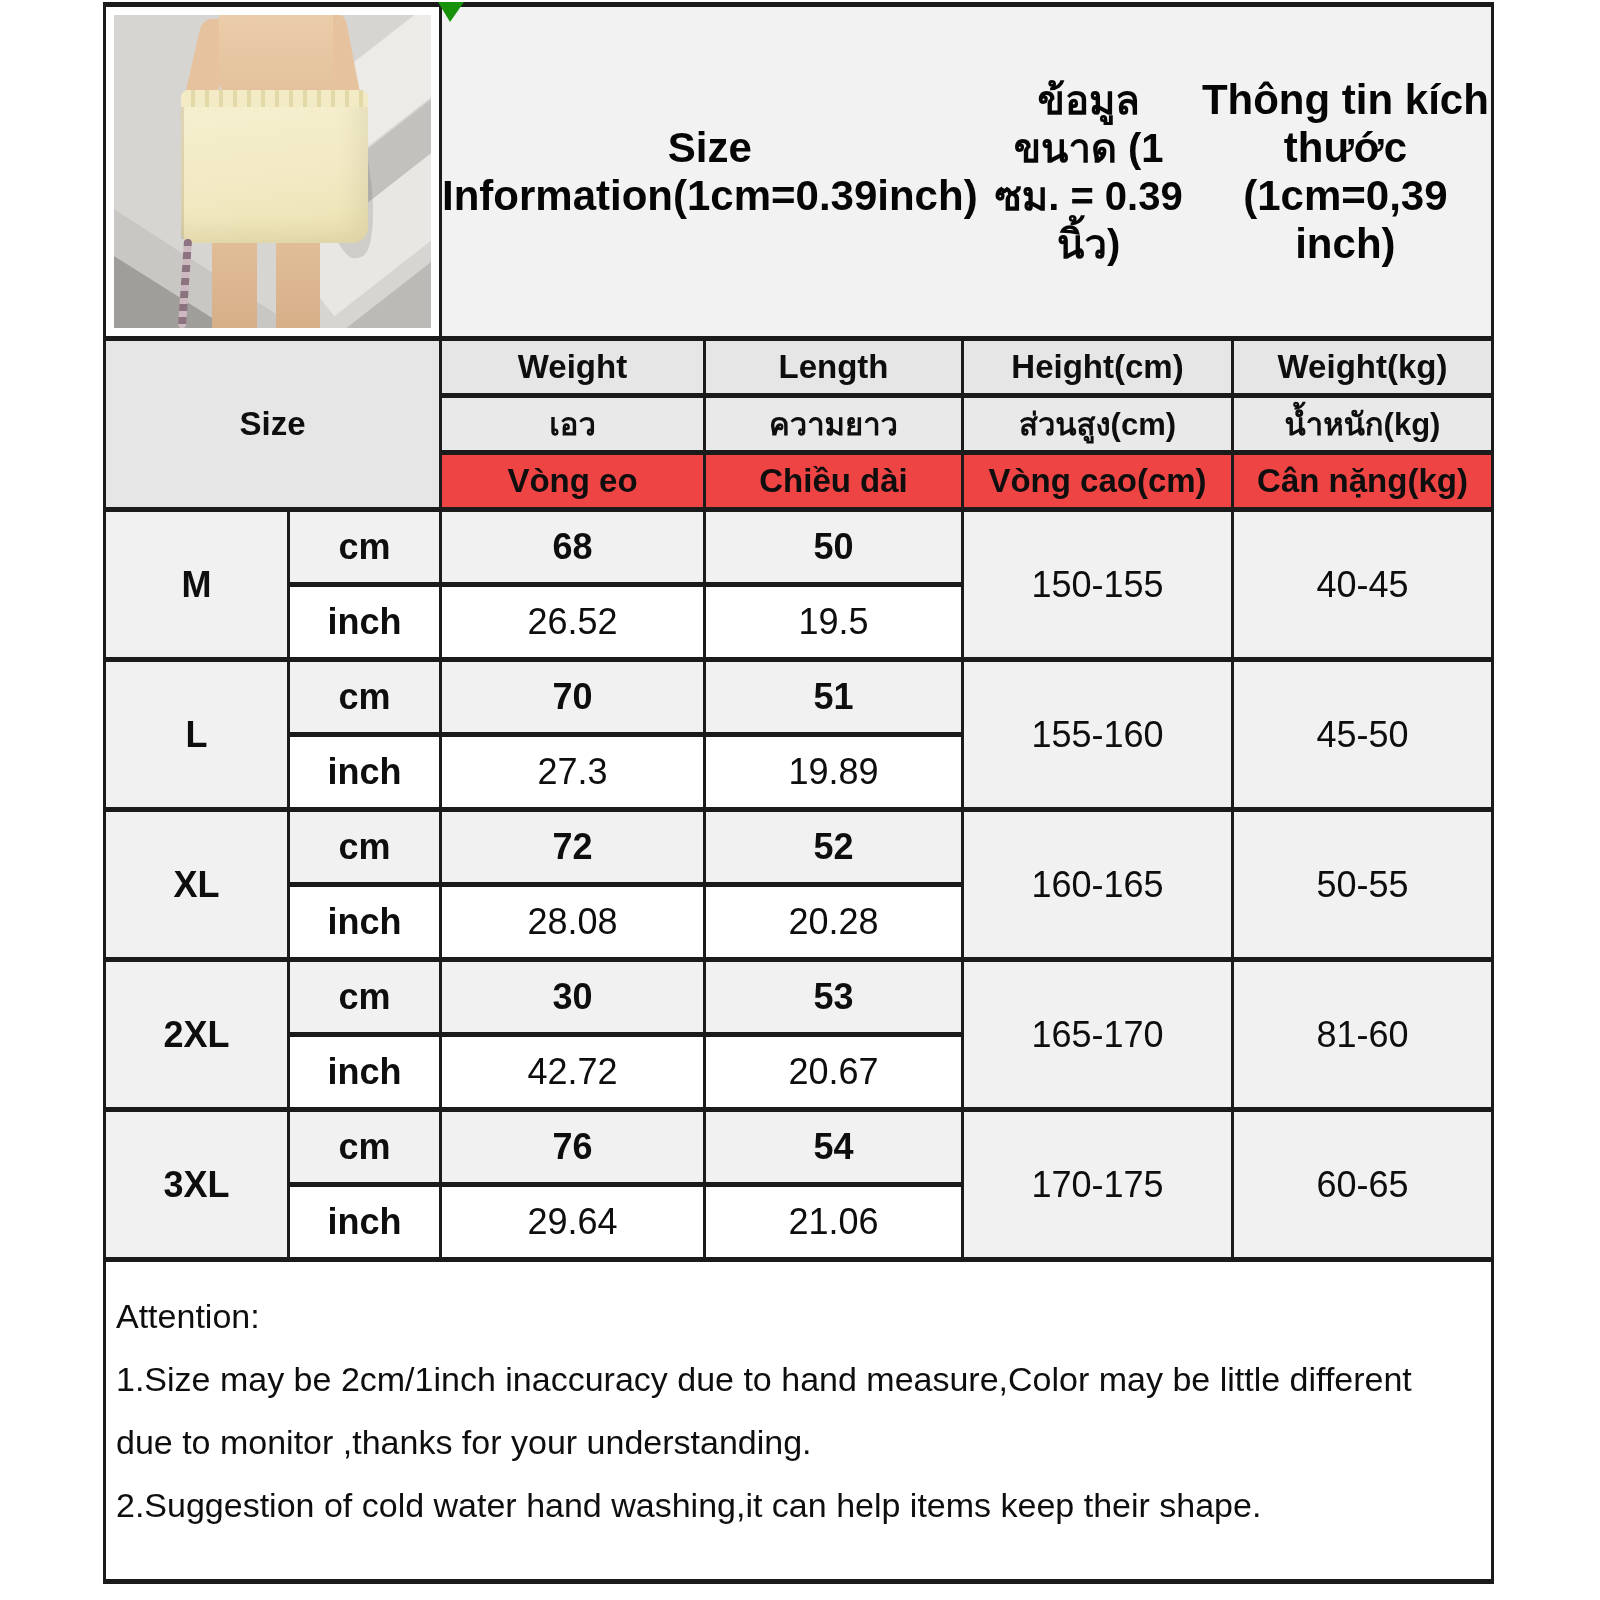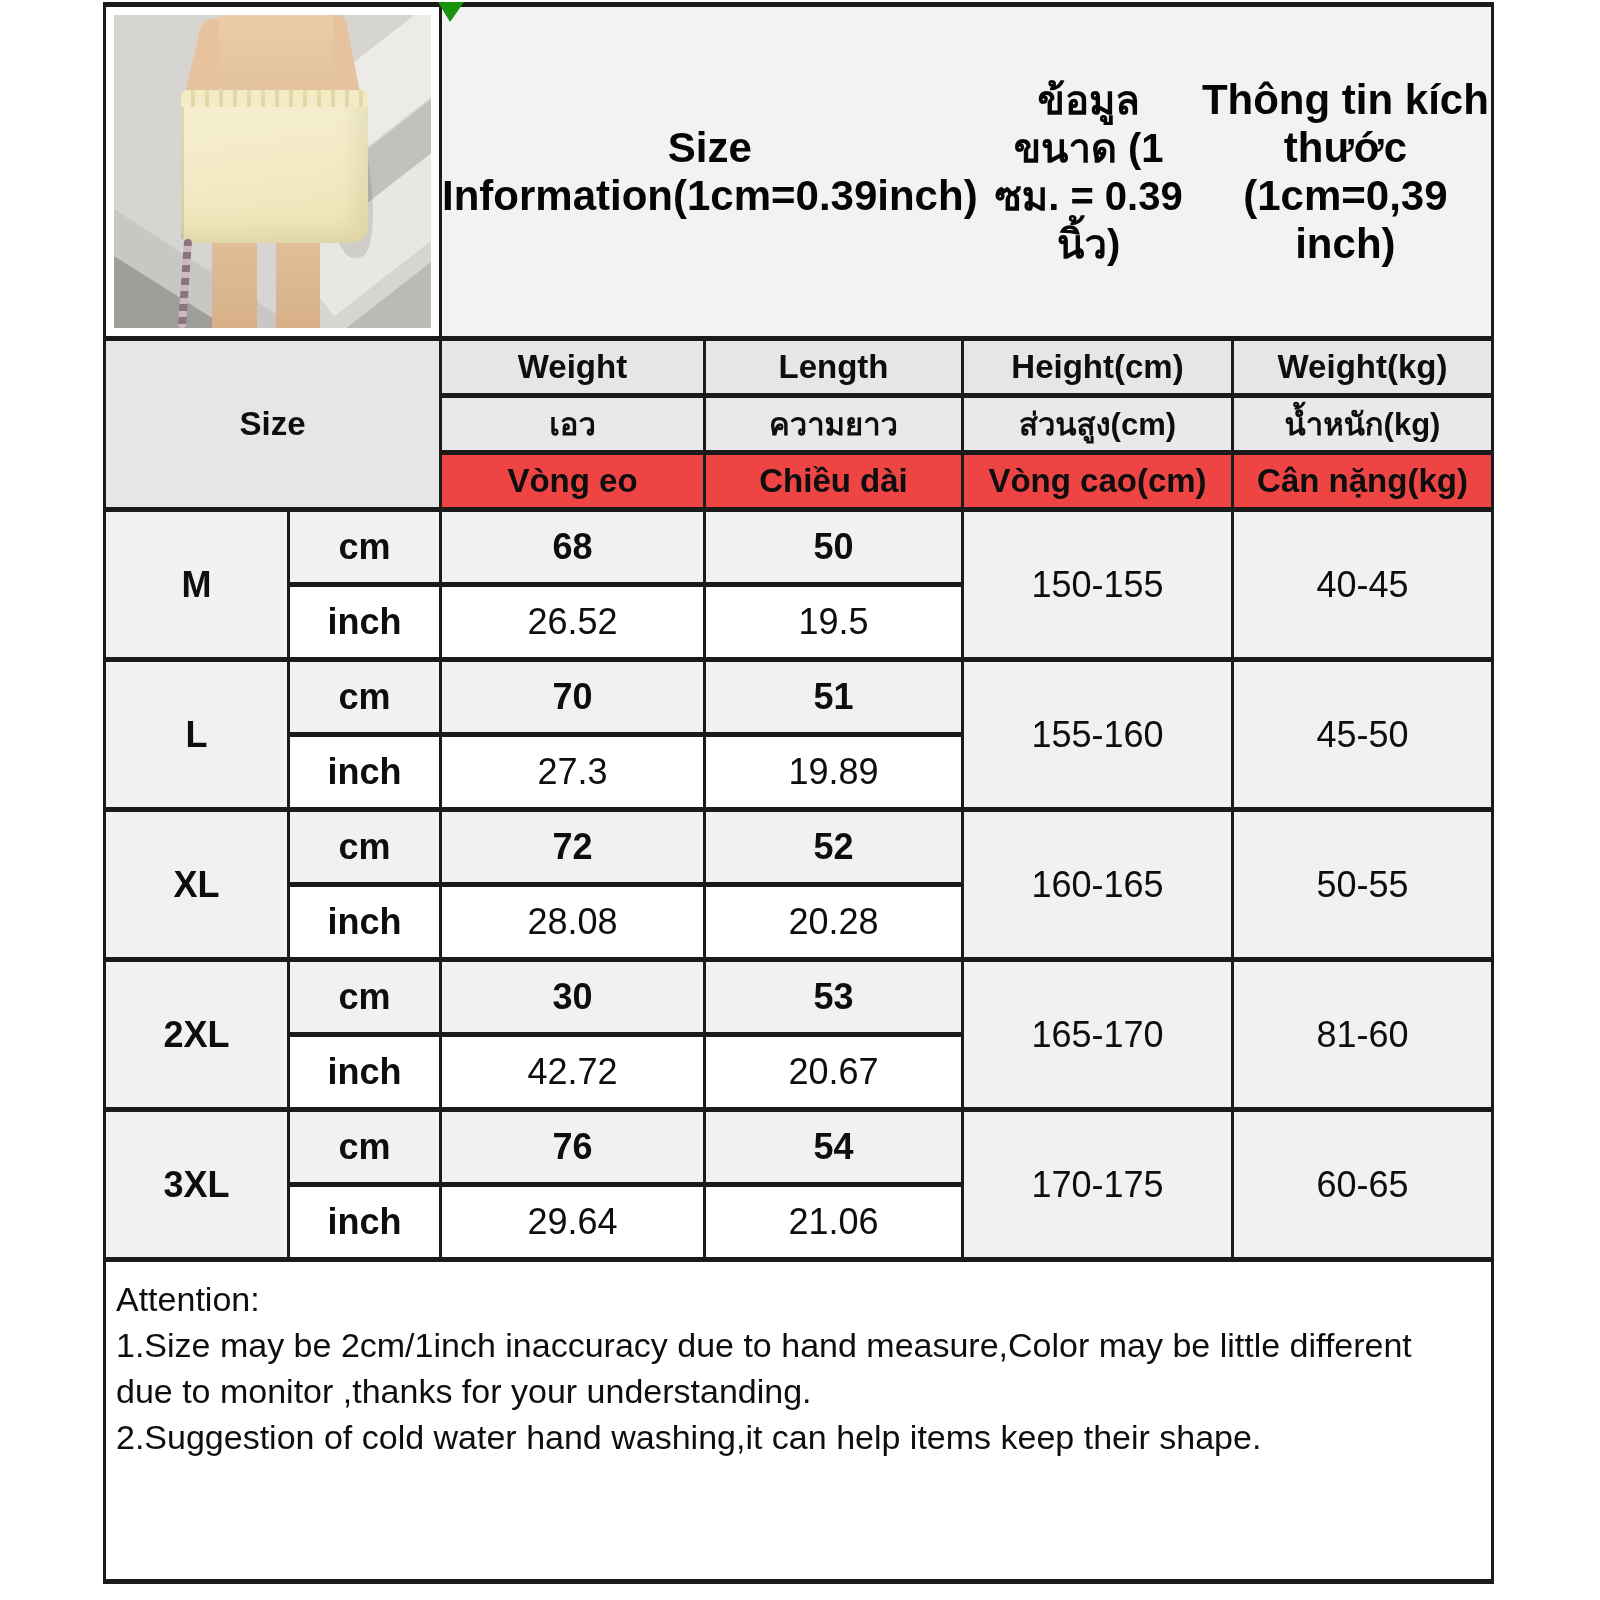--- a/index.html
+++ b/index.html
@@ -32,21 +32,21 @@
   td.size-label { background:#e4e4e4; font-weight:bold; font-size:38px; }
   tr.cm-row td { background:#f1f1f1; }
   tr.cm-row td.val { font-weight:bold; }
   tr.inch-row td { background:#ffffff; }
   td.unit { font-weight:bold; font-size:33px; }
   td.range { background:#f1f1f1; font-weight:normal; font-size:36px; }
 
   
   td.attention-cell { height:322px; background:#ffffff; text-align:left;
     vertical-align:top; padding:14px 10px 0 10px; }
-  .att-line { font-size:34px; line-height:46px; white-space:nowrap; }
+  .att-line { font-size:34px; line-height:46px; white-space:nowrap;margin-top:17px; }
 
   
   .corner-flag { position:absolute; left:438px; top:2px; width:0; height:0;
     border-left:12px solid transparent; border-right:14px solid transparent;
     border-top:20px solid #17930b; z-index:5; }
 
   
   .scene { position:relative; width:100%; height:100%; background:#d7d5d1; overflow:hidden; }
   .scene > div { position:absolute; }
   .stripe { width:140%; height:24%; transform:rotate(-38deg); }

